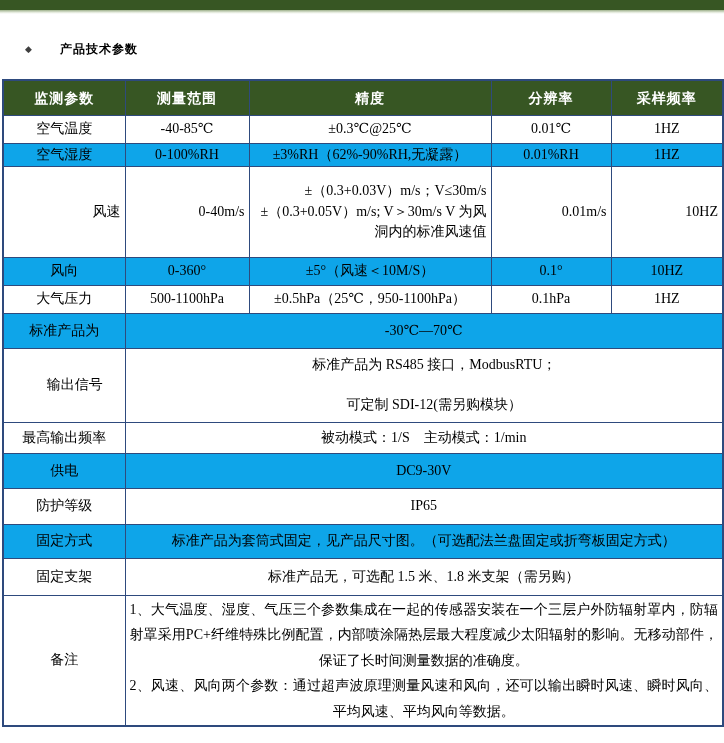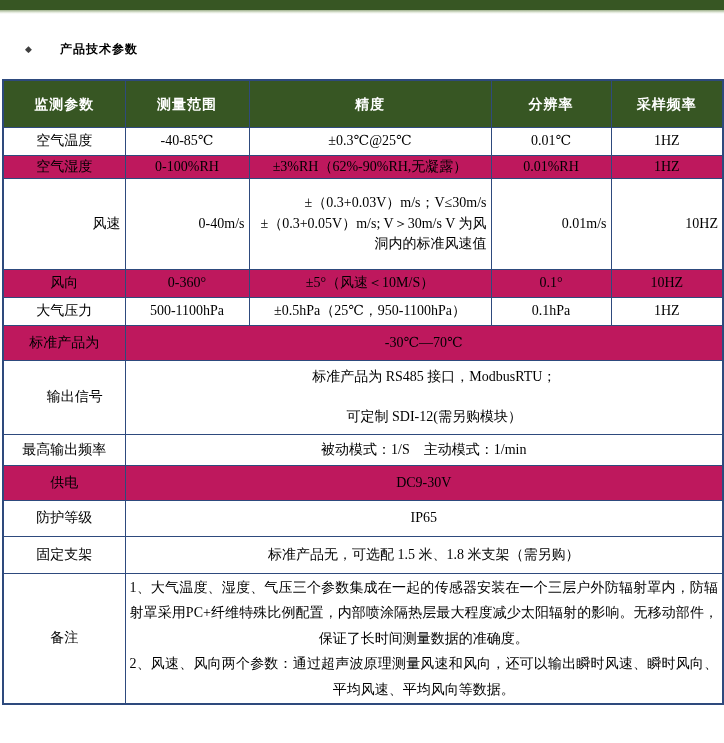--- a/index.html
+++ b/index.html
@@ -51,22 +51,22 @@
     overflow: hidden;
   }
   table.spec th {
     background: #375623;
     color: #ffffff;
     font-family: "Liberation Sans", "DejaVu Sans", sans-serif;
     font-weight: bold;
     font-size: 14px;
     letter-spacing: 1px;
   }
-  tr.shade td { background: #be185d; }
-  tr.h-head th { height: 47px; }
+  tr.shade td { background: #0ea5e9; }
+  tr.h-head th { height: 35px; }
   tr.h24 td { height: 28px; }
   tr.h23 td { height: 23px; }
   tr.h91 td { height: 91px; text-align: right; }
   tr.h35 td { height: 35px; }
   tr.h74 td { height: 74px; padding-left: 25px; }
   tr.h31 td { height: 31px; }
   tr.h36 td { height: 36px; }
   tr.h34 td { height: 34px; }
   tr.h37 td { height: 37px; }
   tr.h126 td { height: 126px; }
@@ -173,20 +173,24 @@
   <tr class="h35 shade">
     <td>供电</td>
     <td colspan="4">DC9-30V</td>
   </tr>
 
   <tr class="h36">
     <td>防护等级</td>
     <td colspan="4">IP65</td>
   </tr>
 
+  <tr class="h34 shade">
+    <td>固定方式</td>
+    <td colspan="4">标准产品为套筒式固定，见产品尺寸图。（可选配法兰盘固定或折弯板固定方式）</td>
+  </tr>
 
   <tr class="h37">
     <td>固定支架</td>
     <td colspan="4">标准产品无，可选配 1.5 米、1.8 米支架（需另购）</td>
   </tr>
 
 
   <tr class="h126">
     <td>备注</td>
     <td colspan="4" class="notes-cell">

